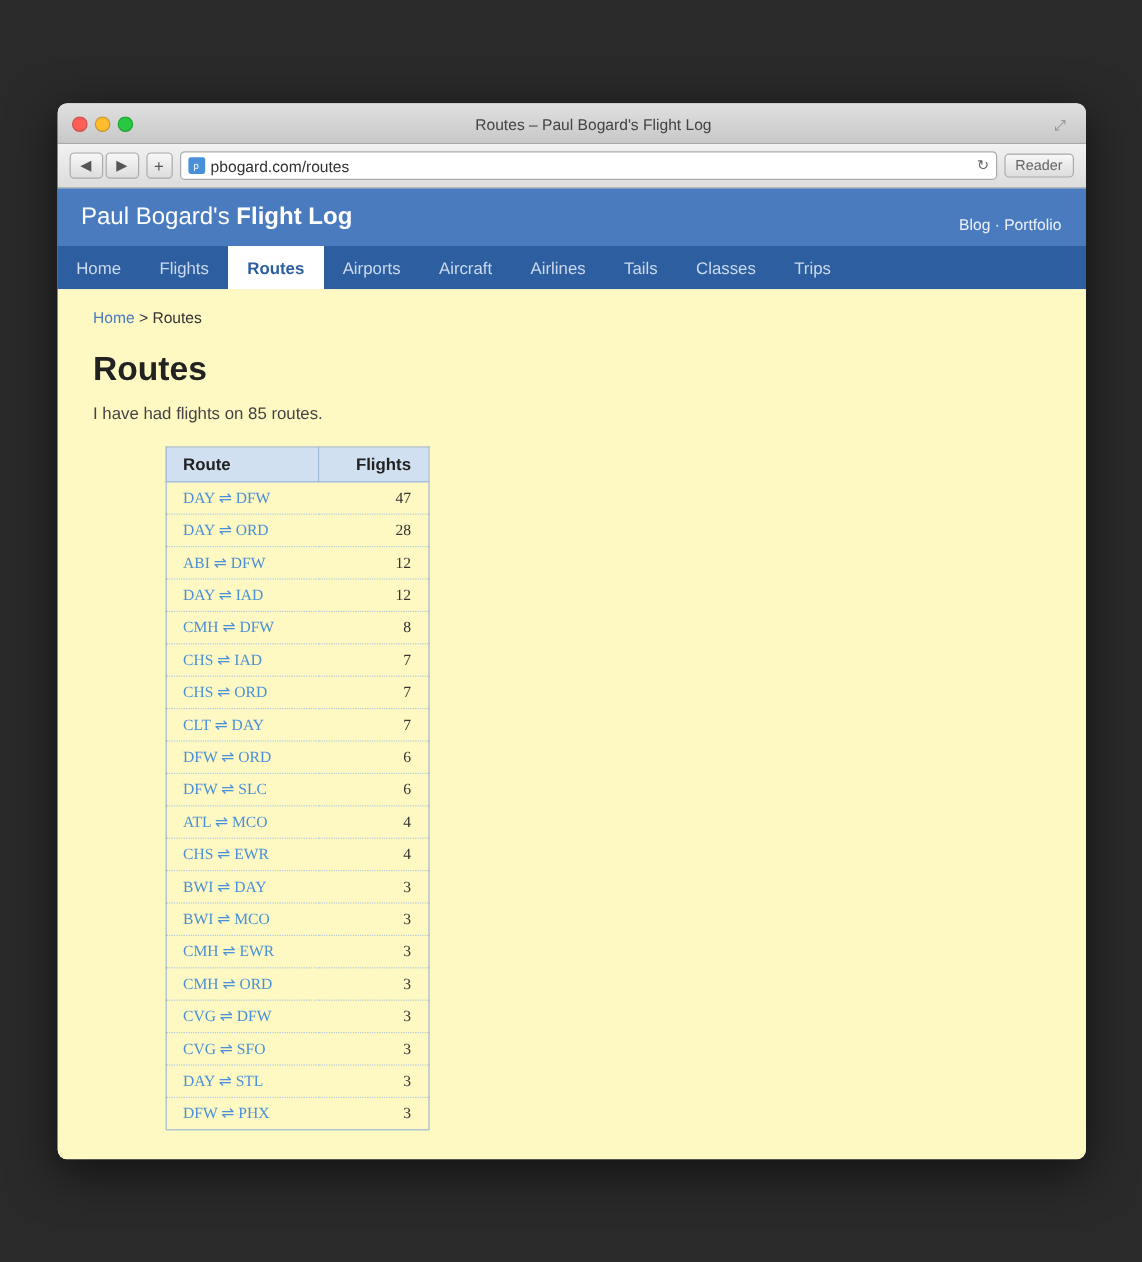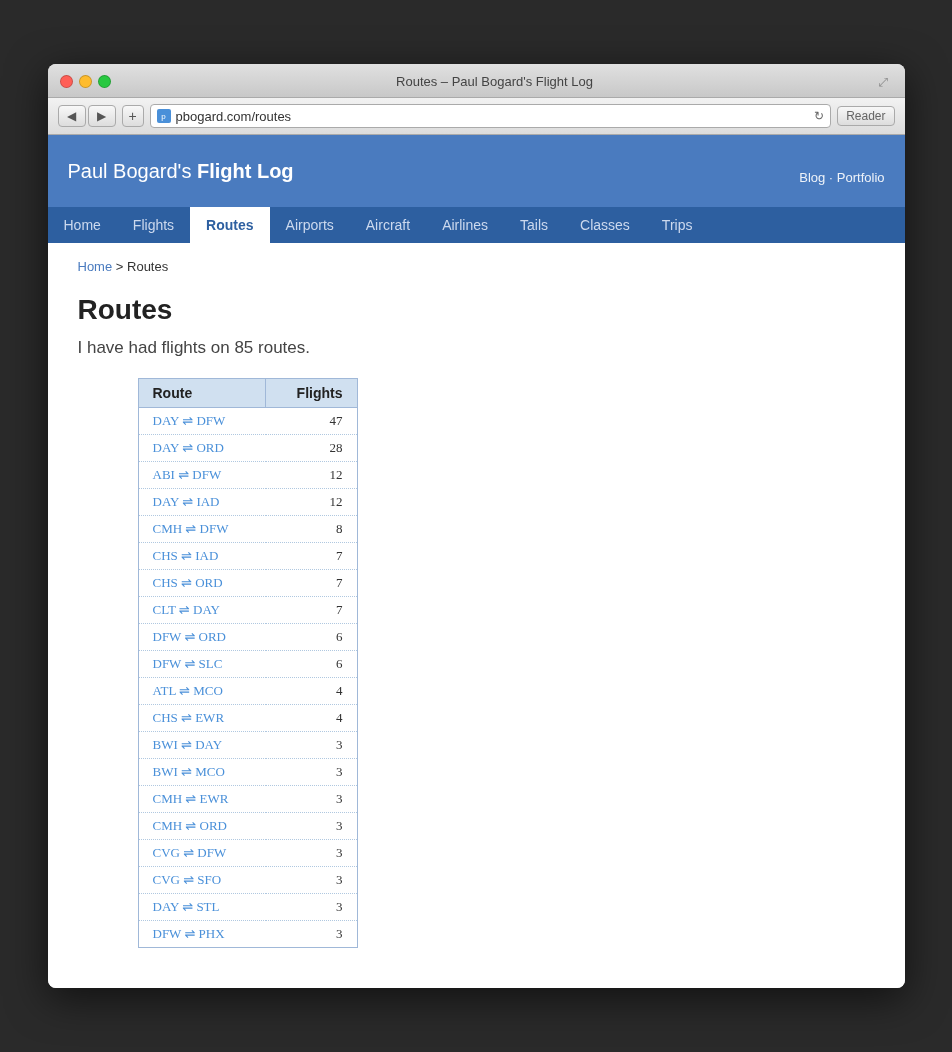--- a/index.html
+++ b/index.html
@@ -146,21 +146,21 @@
       border-radius: 4px;
       padding: 2px 8px;
       font-size: 12px;
       color: #666;
       cursor: pointer;
     }
 
     
     .site-header {
       background: #4a7bbf;
-      padding: 22px 20px;
+      padding: 10px 20px;
       display: flex;
       justify-content: space-between;
       align-items: center;
     }
 
     .site-title {
       font-size: 20px;
       color: white;
     }
 
@@ -192,23 +192,23 @@
     }
 
     .nav-item.active {
       background: white;
       color: #2d5fa0;
       font-weight: 600;
     }
 
     
     .content-area {
-      background: #ffffff;
+      background: #fef9c3;
       min-height: 600px;
-      padding: 16px 30px 40px;
+      padding: 16px 30px 24px;
     }
 
     .breadcrumb {
       font-size: 13px;
       margin-bottom: 20px;
       color: #333;
     }
 
     .breadcrumb a {
       color: #4a7bbf;
@@ -216,21 +216,21 @@
     }
 
     .page-title {
       font-size: 28px;
       font-weight: bold;
       color: #222;
       margin-bottom: 12px;
     }
 
     .summary-text {
-      font-size: 17px;
+      font-size: 14px;
       color: #444;
       margin-bottom: 20px;
     }
 
     
     .routes-table-container {
       margin-left: 60px;
     }
 
     .routes-table {

